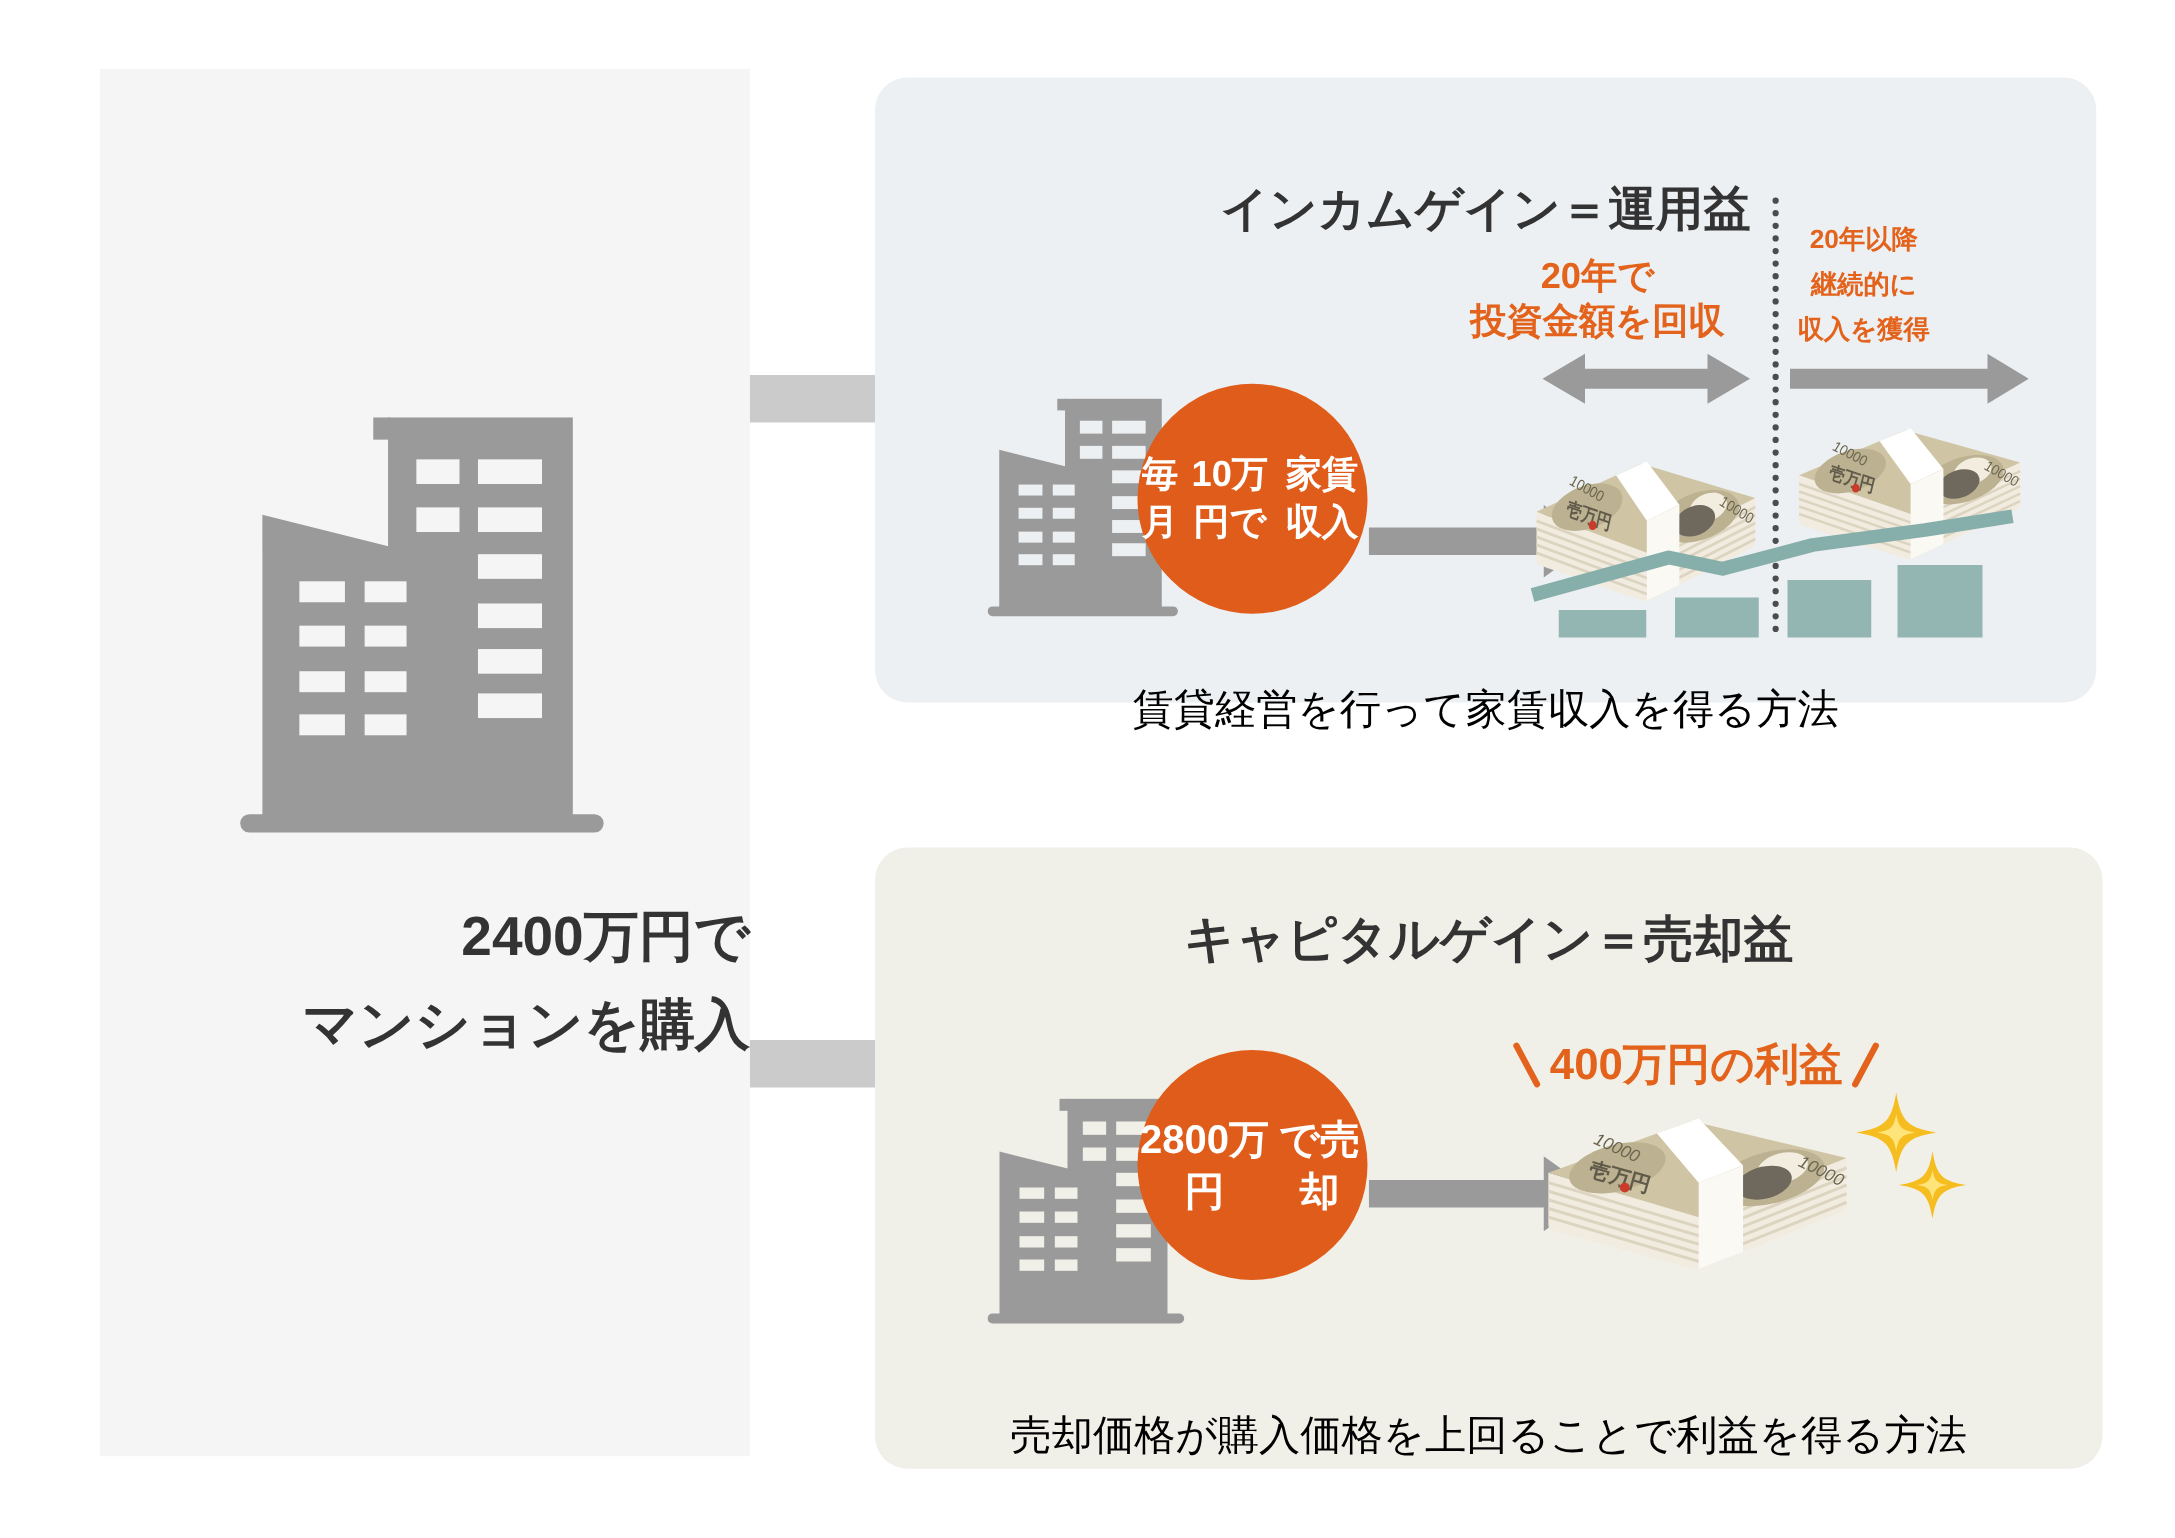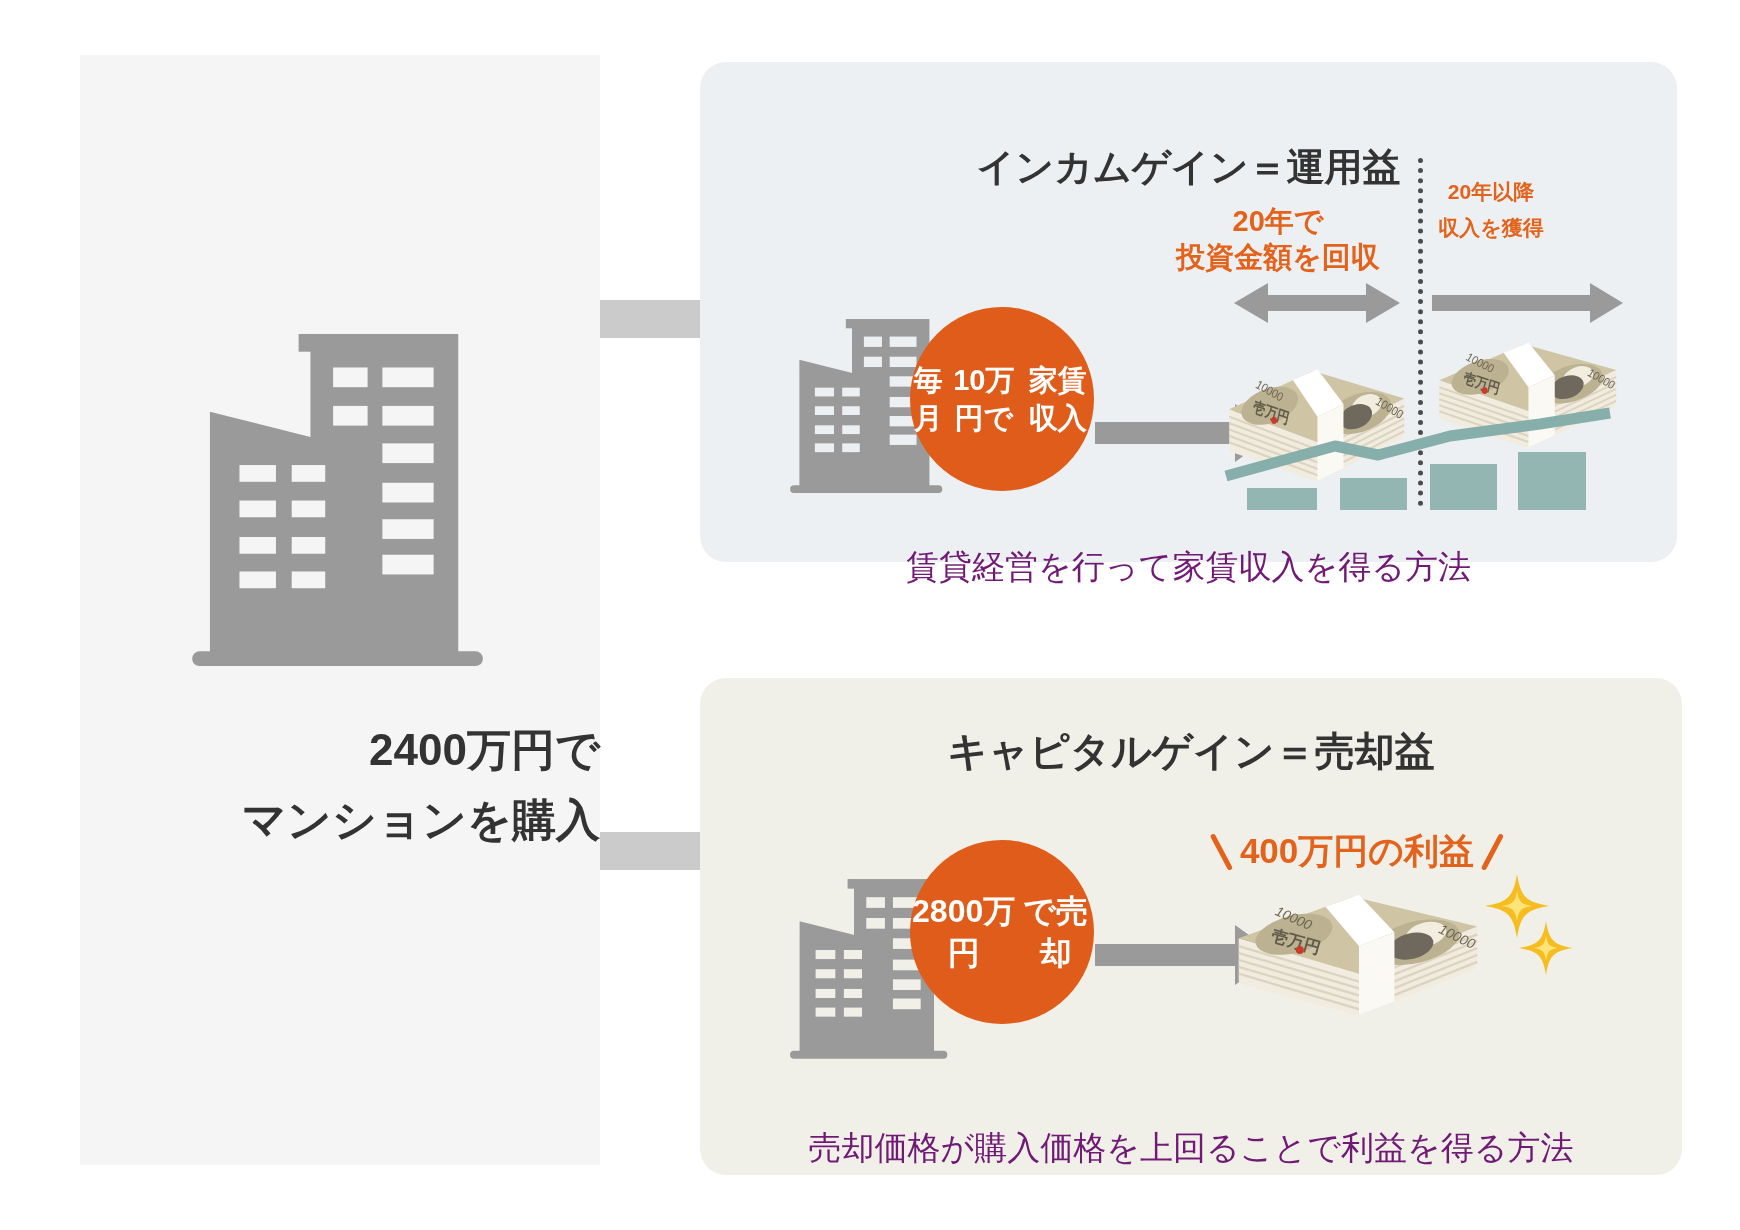--- a/index.html
+++ b/index.html
@@ -9,21 +9,21 @@
   .left-panel{left:80px;top:55px;width:520px;height:1110px;background:#f5f5f6;}
   .income-panel{left:700px;top:62px;width:977px;height:500px;background:#edf0f2;border-radius:26px;}
   .capital-panel{left:700px;top:678px;width:982px;height:497px;background:#f1f0e8;border-radius:26px;}
   .connector{position:absolute;width:100px;height:38px;background:#cbcbcb;}
   .connector.top{left:600px;top:300px;}
   .connector.bottom{left:600px;top:832px;}
   .abs{position:absolute;}
   .panel-title{position:absolute;width:100%;text-align:center;font-weight:bold;color:#333;}
   .income-panel .panel-title{top:80px;font-size:38px;}
   .capital-panel .panel-title{top:46px;font-size:40px;}
-  .caption{position:absolute;width:100%;text-align:center;font-size:33px;color:#701a75;}
+  .caption{position:absolute;width:100%;text-align:center;font-size:33px;color:#000000;}
   .income-panel .caption{top:483px;}
   .capital-panel .caption{top:413px;margin-top:35px;}
   .badge{position:absolute;width:184px;height:184px;border-radius:50%;background:#df5c1b;
          display:flex;flex-direction:row;align-items:center;justify-content:space-between;
          color:#fff;font-weight:bold;text-align:center;line-height:38px;}
   .income-panel .badge{left:210px;top:245px;font-size:29px;}
   .capital-panel .badge{left:210px;top:162px;font-size:32px;line-height:42px;}
   .accent{color:#e3631c;font-weight:bold;text-align:center;}
   .label-recoup{left:428px;top:141px;width:300px;font-size:29px;line-height:36px;}
   .label-after{left:671px;top:112px;width:240px;font-size:21px;line-height:36px;}
@@ -125,20 +125,21 @@
       <div>投資金額を回収</div>
     </div>
     <svg class="abs" style="left:534px;top:219px;" width="166" height="44" viewBox="0 0 166 44">
       <path d="M0,22 L34,2 L34,14 L132,14 L132,2 L166,22 L132,42 L132,30 L34,30 L34,42 Z" fill="#9a9a9a"></path>
     </svg>
 
     <div class="dotted-divider"></div>
 
     <div class="abs accent label-after">
       <div>20年以降</div>
+      <div>継続的に</div>
       <div>収入を獲得</div>
     </div>
     <svg class="abs" style="left:732px;top:219px;" width="191" height="44" viewBox="0 0 191 44">
       <path d="M0,14 L158,14 L158,2 L191,22 L158,42 L158,30 L0,30 Z" fill="#9a9a9a"></path>
     </svg>
 
     <svg class="abs" style="left:522px;top:298px;" width="188" height="128" viewBox="0 0 260 140" preserveAspectRatio="none">
       <path d="M10,54 L10,96 Q10,100 14,101 L128,132 Q132,133 136,131 L248,86 Q252,84 252,80 L252,42 L132,90 Z" fill="#f1ecdf"></path>
       <g stroke="#dcd4c0" stroke-width="2.4" fill="none">
         <path d="M10,62 L132,98 L252,50"></path>

